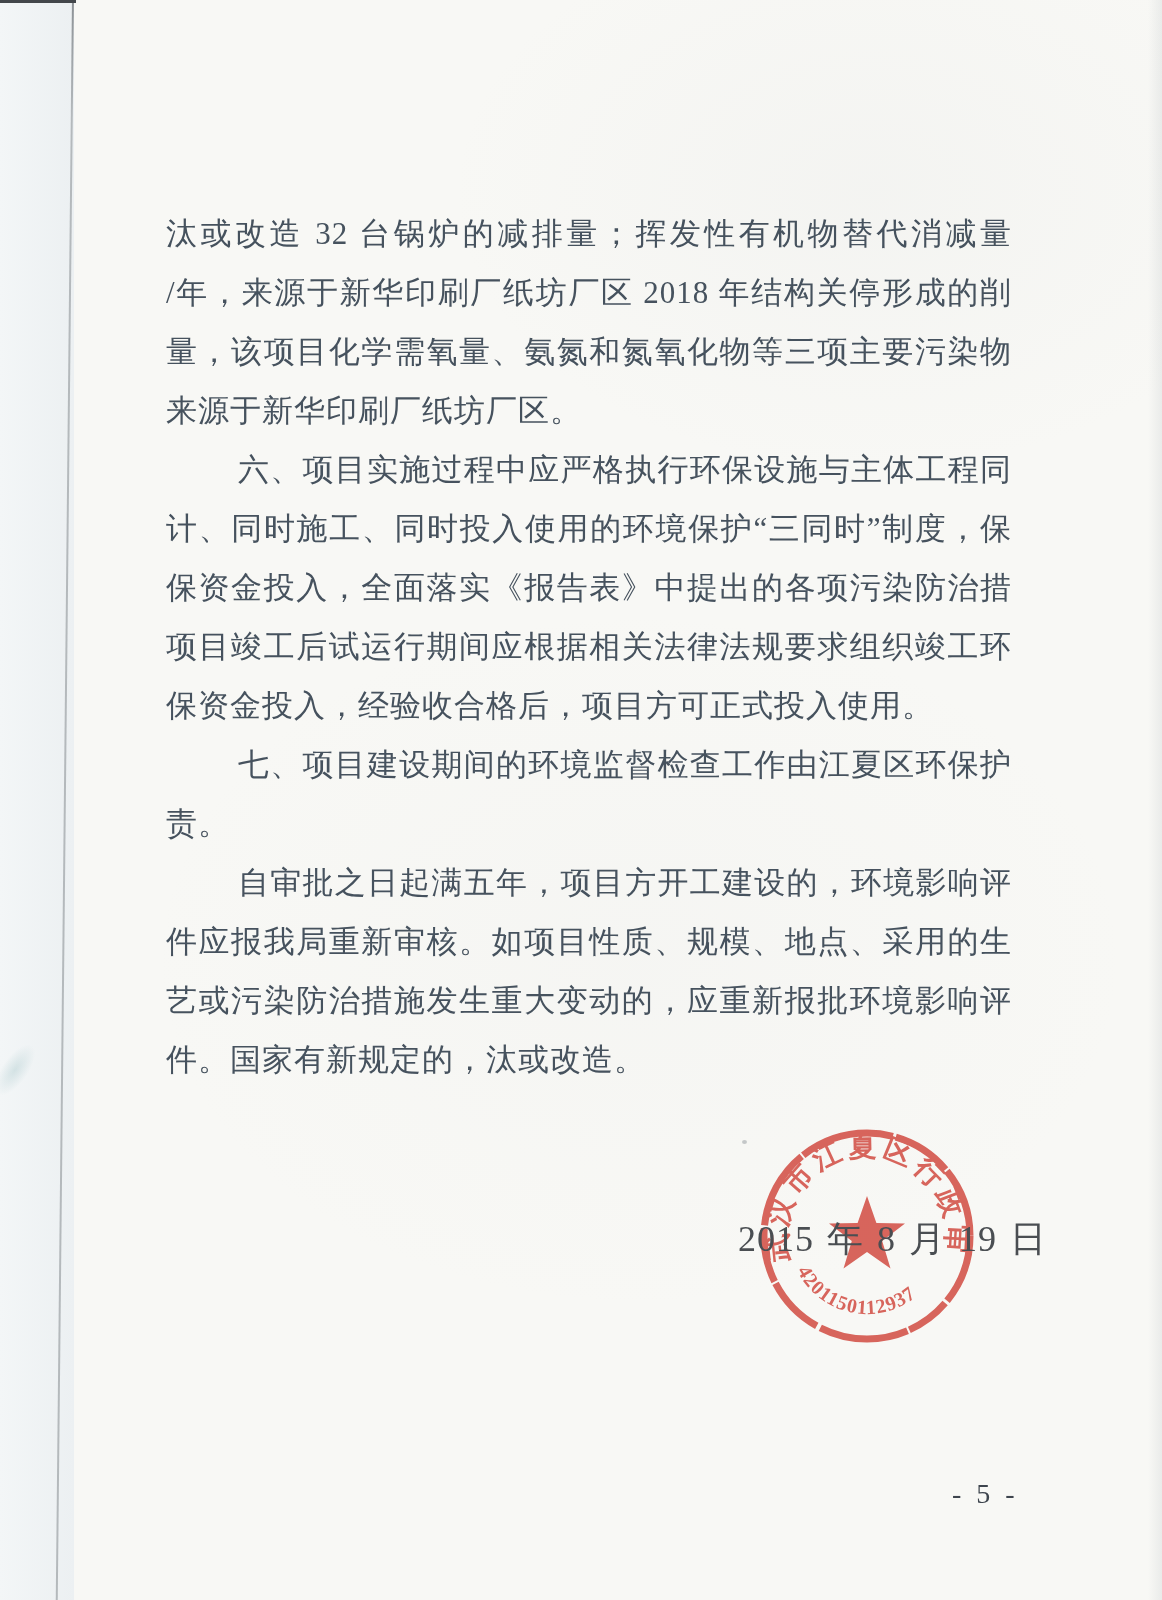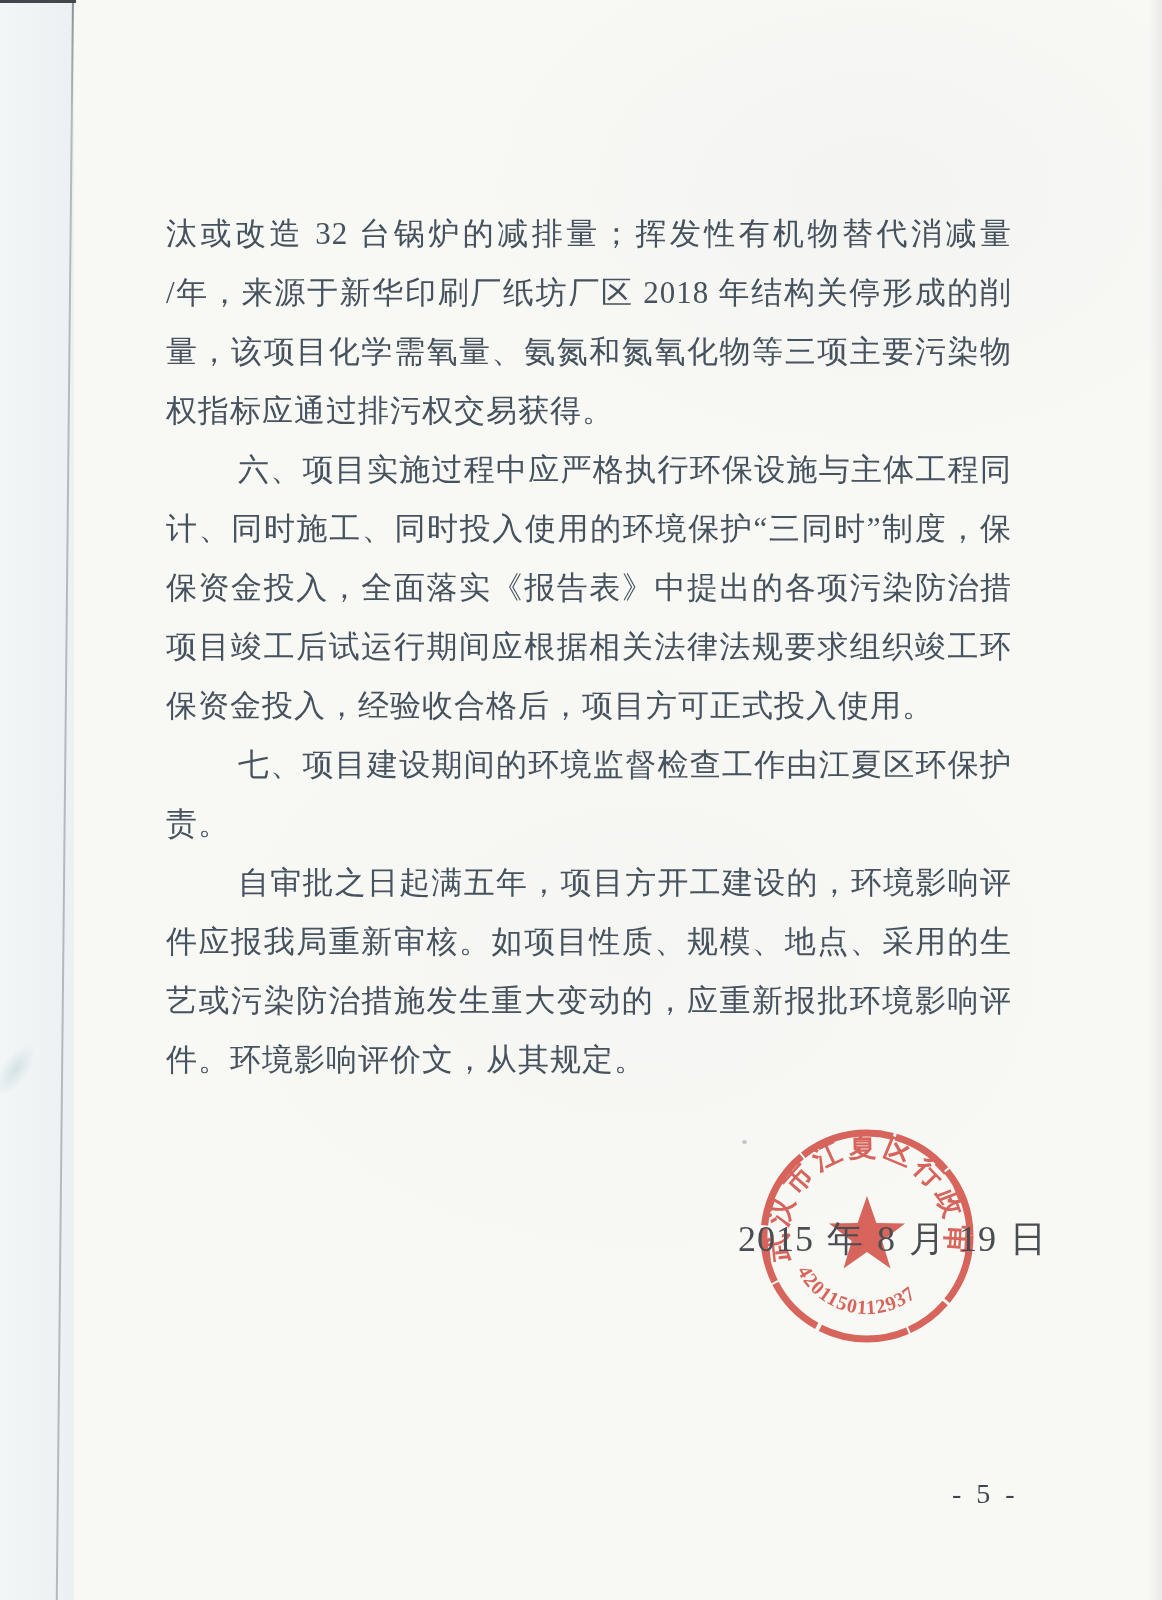--- a/index.html
+++ b/index.html
@@ -80,32 +80,32 @@
   <div class="crease-line"></div>
   <div class="top-edge-mark"></div>
   <div class="left-smudge"></div>
   <div class="right-shade"></div>
   <div class="speck"></div>
 
   <div class="doc-text">
       <div class="line j">汰或改造 32 台锅炉的减排量；挥发性有机物替代消减量 0.04 吨</div>
       <div class="line j">/年，来源于新华印刷厂纸坊厂区 2018 年结构关停形成的削减</div>
       <div class="line j">量，该项目化学需氧量、氨氮和氮氧化物等三项主要污染物排污</div>
-      <div class="line">权指标应通过排污权交易获得。</div>
+      <div class="line">来源于新华印刷厂纸坊厂区。</div>
       <div class="line j ind">六、项目实施过程中应严格执行环保设施与主体工程同时设</div>
       <div class="line j">计、同时施工、同时投入使用的环境保护“三同时”制度，保证环</div>
       <div class="line j">保资金投入，全面落实《报告表》中提出的各项污染防治措施。</div>
       <div class="line j">项目竣工后试运行期间应根据相关法律法规要求组织竣工环境</div>
       <div class="line">保资金投入，经验收合格后，项目方可正式投入使用。</div>
       <div class="line j ind">七、项目建设期间的环境监督检查工作由江夏区环保护局负</div>
       <div class="line">责。</div>
       <div class="line j ind">自审批之日起满五年，项目方开工建设的，环境影响评价文</div>
       <div class="line j">件应报我局重新审核。如项目性质、规模、地点、采用的生产工</div>
       <div class="line j">艺或污染防治措施发生重大变动的，应重新报批环境影响评价文</div>
-      <div class="line">件。环境影响评价文，从其规定。</div>
+      <div class="line">件。国家有新规定的，汰或改造。</div>
     </div>
 
   <svg class="seal" viewBox="0 0 320 320" xmlns="http://www.w3.org/2000/svg">
     <defs>
       <path id="sealArcTop" d="M 84.8 187.4 A 80 80 0 1 1 235.2 187.4" fill="none"></path>
       <path id="sealArcBottom" d="M 89.3 193 A 78 78 0 0 0 230.7 193" fill="none"></path>
     </defs>
     <g opacity="0.82">
       <circle cx="160" cy="160" r="103" fill="none" stroke="var(--seal-red)" stroke-width="7" stroke-dasharray="70 3 45 2 90 4 60 2 55 3 80 2 95 3 60 2"></circle>
       <polygon points="160,120 169.4,147.1 198,147.6 175.2,164.9 183.5,192.4 160,176 136.5,192.4 144.8,164.9 122,147.6 150.6,147.1" fill="var(--seal-red)"></polygon>

